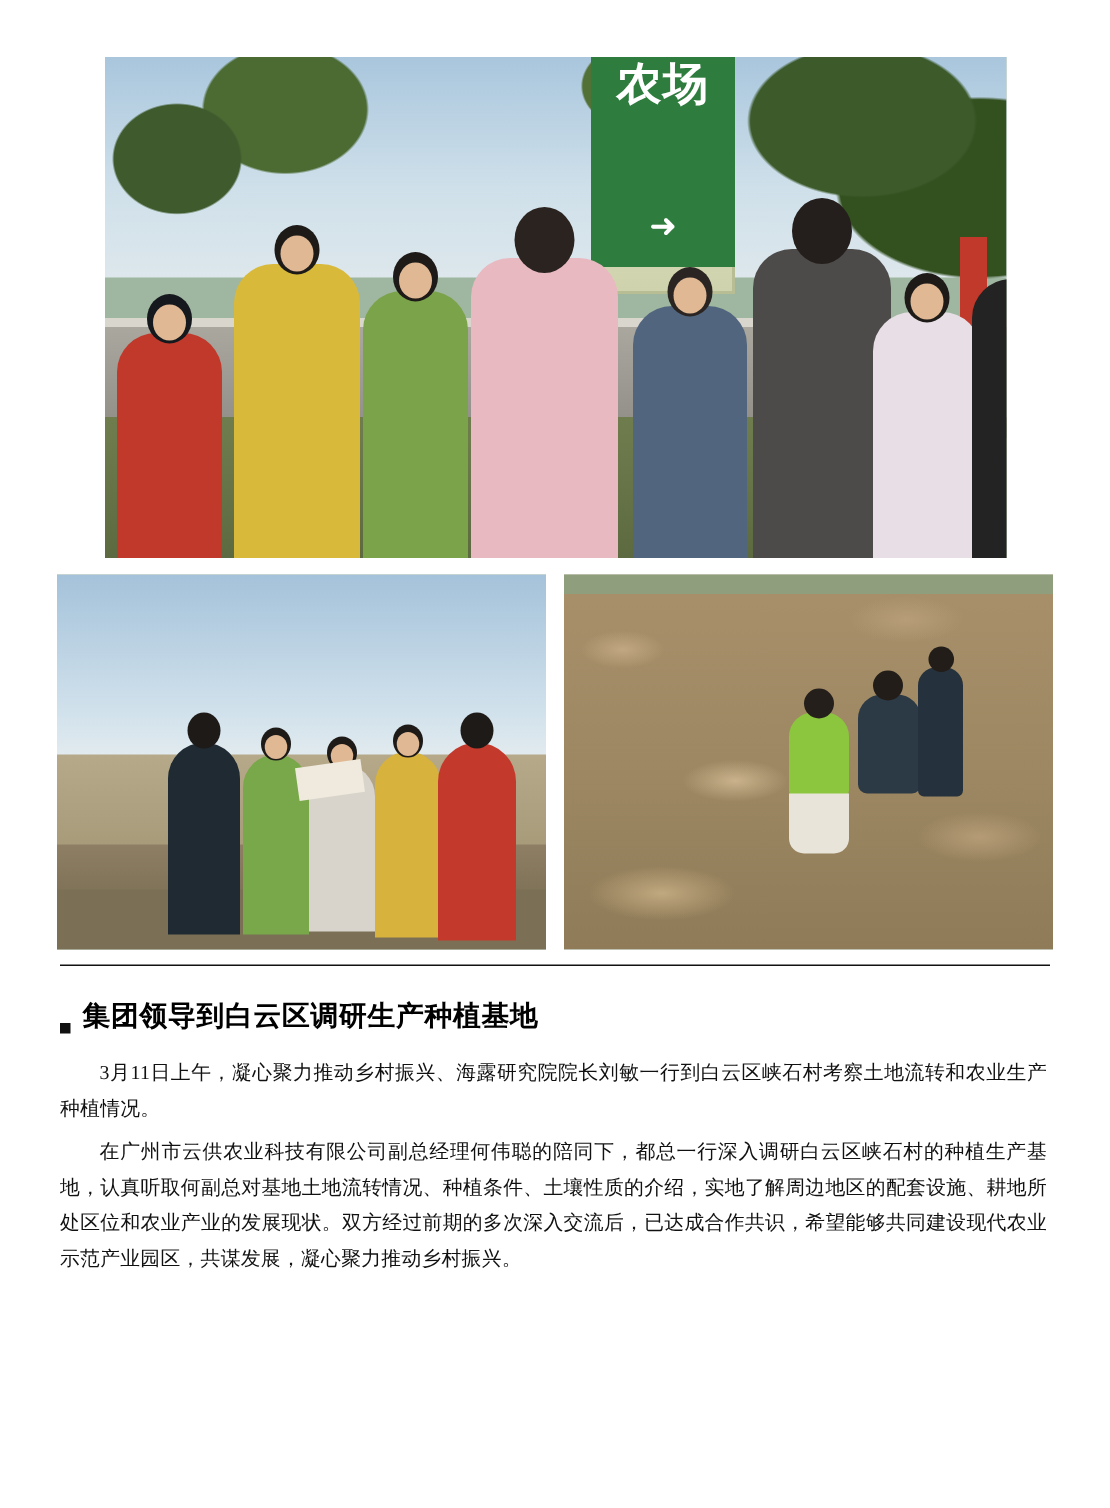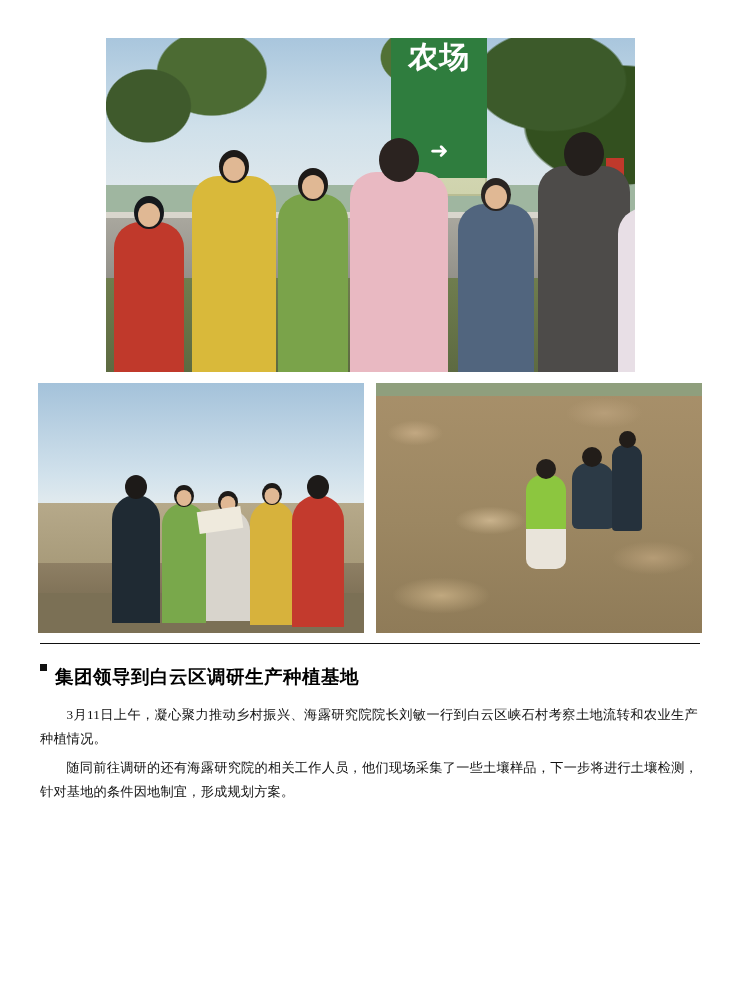--- a/index.html
+++ b/index.html
@@ -23,21 +23,21 @@
     position: relative;
   }
 
   
   .photo {
     position: relative;
     overflow: hidden;
     background: #9fb6a0;
   }
   .photo-main {
-    width: 529px;
+    width: 601px;
     height: 334px;
     margin: 0 auto;
   }
   .photo-row {
     display: flex;
     gap: 12px;
     margin-top: 11px;
   }
   .photo-left {
     width: 326px;
@@ -222,21 +222,21 @@
 
   .divider {
     height: 1px;
     background: #111;
     margin: 10px 2px 0 2px;
   }
 
   
   .headline {
     display: flex;
-    align-items: flex-start;
+    align-items: flex-end;
     gap: 8px;
     margin-top: 20px;
     padding-left: 2px;
   }
   .headline .bullet {
     width: 7px;
     height: 7px;
     background: #111;
     display: inline-block;
   }
@@ -360,16 +360,16 @@
 
   <div class="divider"></div>
 
   <div class="headline">
     <span class="bullet"></span>
     <h1>集团领导到白云区调研生产种植基地</h1>
   </div>
 
   <div class="body">
     <p>3月11日上午，凝心聚力推动乡村振兴、海露研究院院长刘敏一行到白云区峡石村考察土地流转和农业生产种植情况。</p>
-    <p>随同前往调研的还有海露研究院的相关工作人员，他们现场采集了一些土壤样品，下一步将进行土壤检测，针对基地的条件因地制宜，形成规划方案。</p>
+    <p>在广州市云供农业科技有限公司副总经理何伟聪的陪同下，都总一行深入调研白云区峡石村的种植生产基地，认真听取何副总对基地土地流转情况、种植条件、土壤性质的介绍，实地了解周边地区的配套设施、耕地所处区位和农业产业的发展现状。双方经过前期的多次深入交流后，已达成合作共识，希望能够共同建设现代农业示范产业园区，共谋发展，凝心聚力推动乡村振兴。</p>
   </div>
 
 </div>
 
 </body></html>

